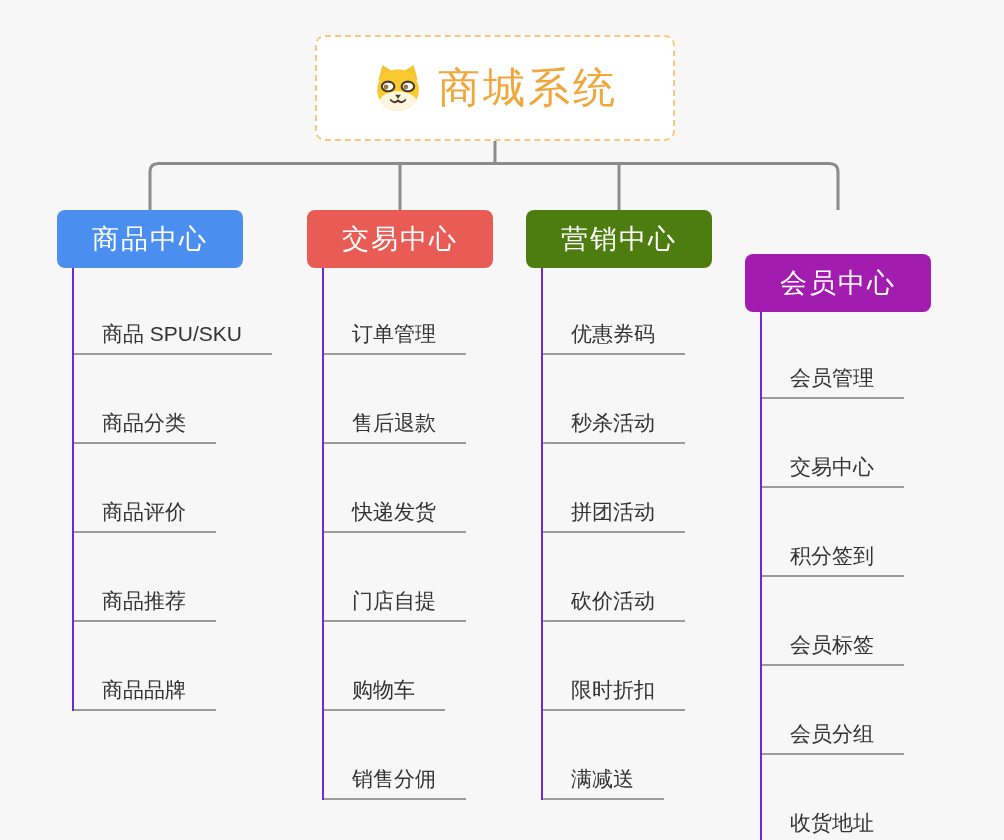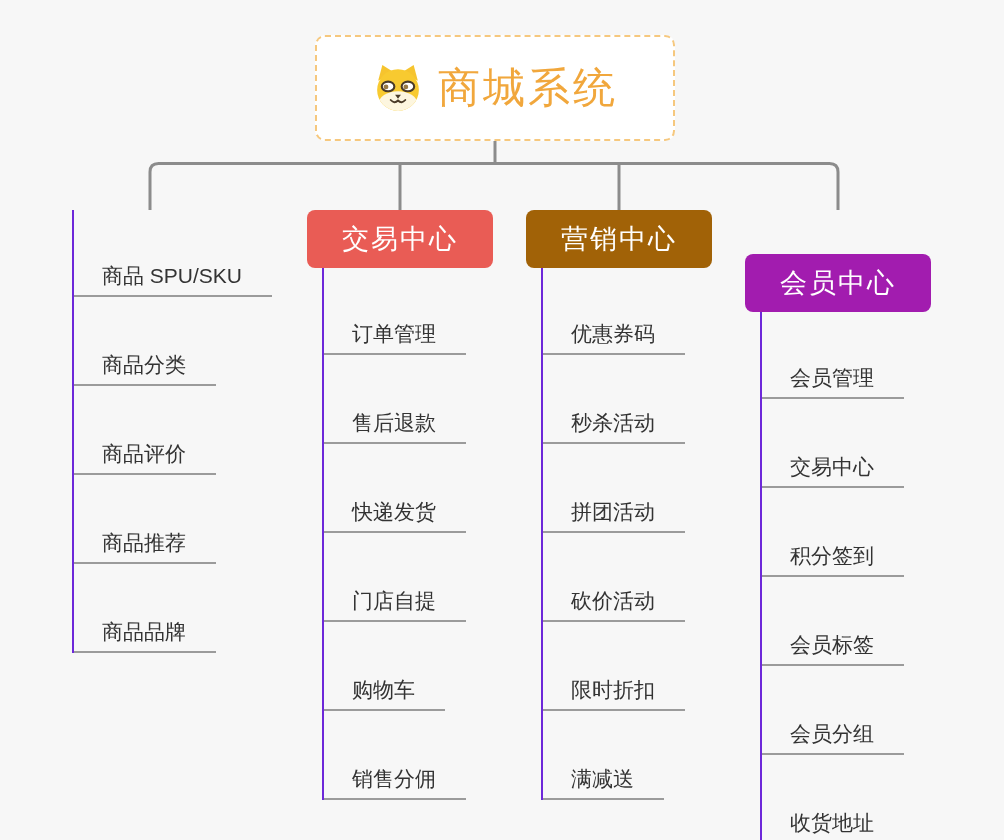--- a/index.html
+++ b/index.html
@@ -107,20 +107,21 @@
       <circle cx="12.5" cy="22" r="2.3" fill="#9a7a43"></circle>
       <ellipse cx="33.5" cy="21.5" rx="6" ry="4.6" fill="#ffffff" stroke="#4a3b28" stroke-width="2"></ellipse>
       <circle cx="31.5" cy="22" r="2.3" fill="#9a7a43"></circle>
       <path d="M21.2,29.5 h5.6 l-2.8,3.8 z" fill="#4a3b28"></path>
       <path d="M17,34.5 q3.5,4 7,0.5 q3.5,3.5 7,-0.5" stroke="#4a3b28" stroke-width="1.8" fill="none" stroke-linecap="round"></path>
     </svg>
     <span class="root-title">商城系统</span>
   </div>
 
   <div class="branch branch-product">
+    <div class="branch-header" style="background-color: rgb(74, 143, 240);">商品中心</div>
     <div class="leaves">
       <div class="leaf">
           <span class="leaf-label">商品 SPU/SKU</span>
         </div>
       <div class="leaf">
           <span class="leaf-label">商品分类</span>
         </div>
       <div class="leaf">
           <span class="leaf-label">商品评价</span>
         </div>
@@ -151,21 +152,21 @@
       <div class="leaf">
           <span class="leaf-label">购物车</span>
         </div>
       <div class="leaf">
           <span class="leaf-label">销售分佣</span>
         </div>
     </div>
   </div>
 
   <div class="branch branch-marketing">
-    <div class="branch-header" style="background-color: #a16207;">营销中心</div>
+    <div class="branch-header" style="background-color: #4d7c0f;">营销中心</div>
     <div class="leaves">
       <div class="leaf">
           <span class="leaf-label">优惠券码</span>
         </div>
       <div class="leaf">
           <span class="leaf-label">秒杀活动</span>
         </div>
       <div class="leaf">
           <span class="leaf-label">拼团活动</span>
         </div>

